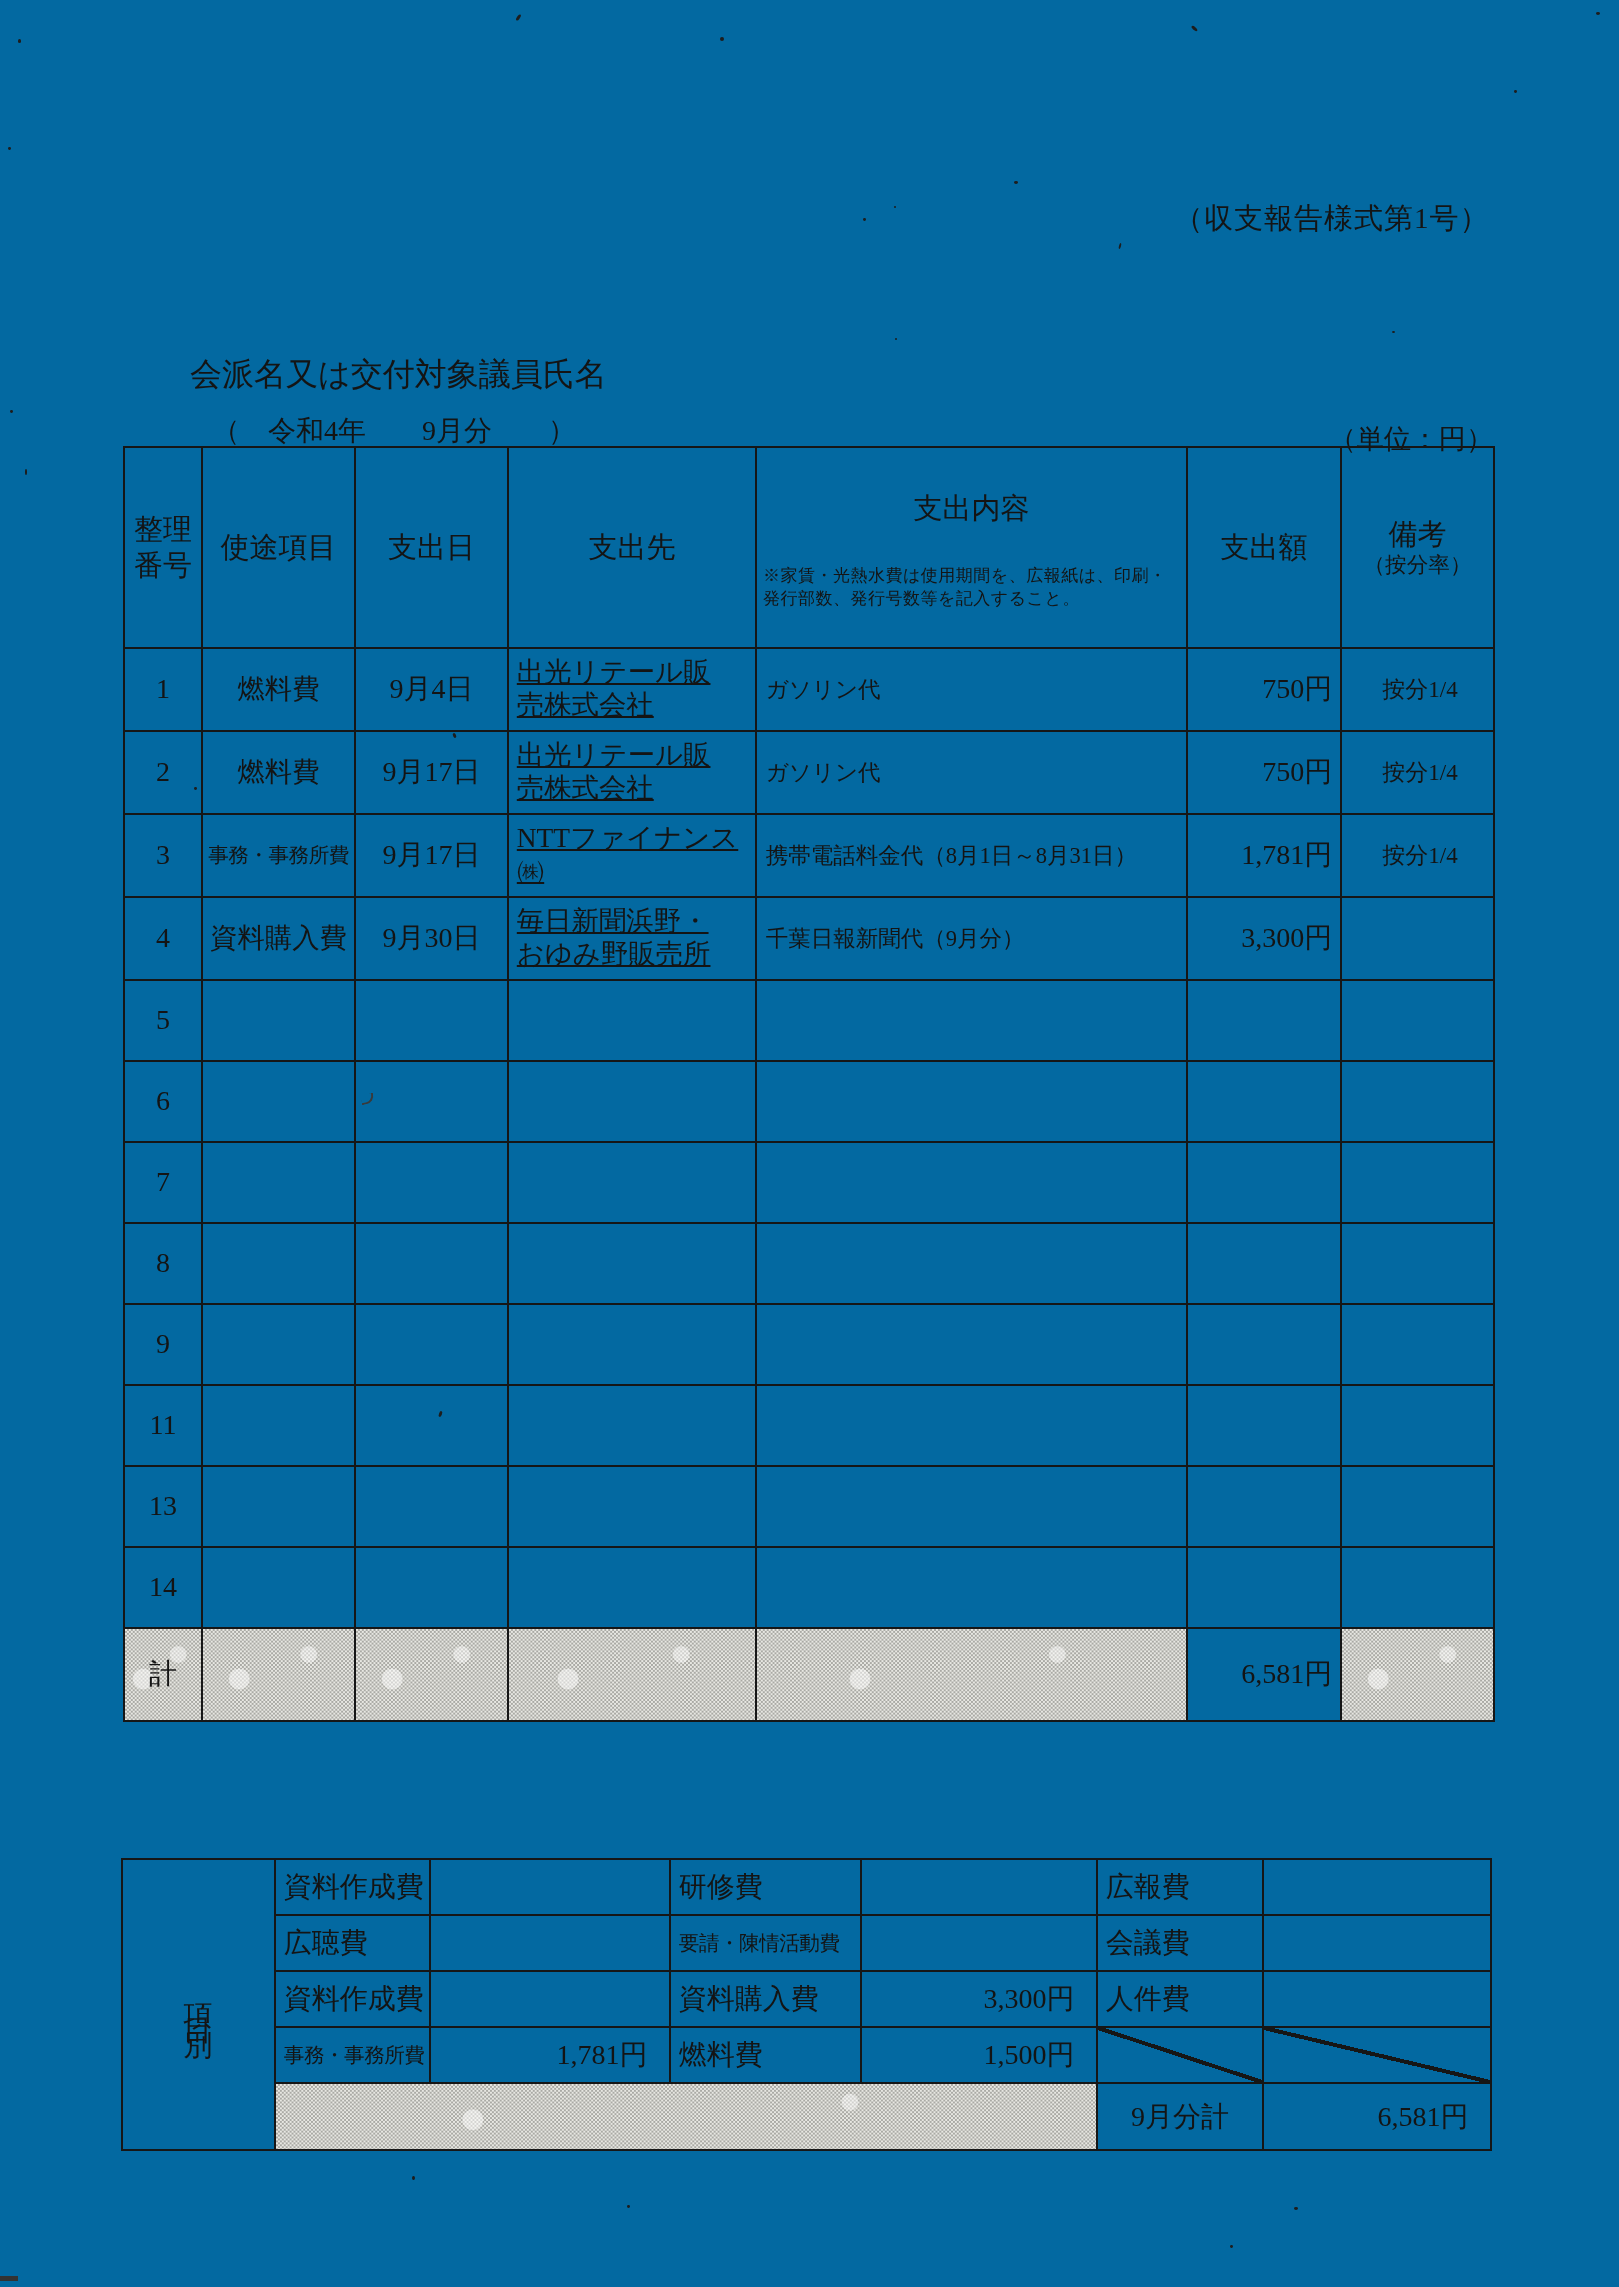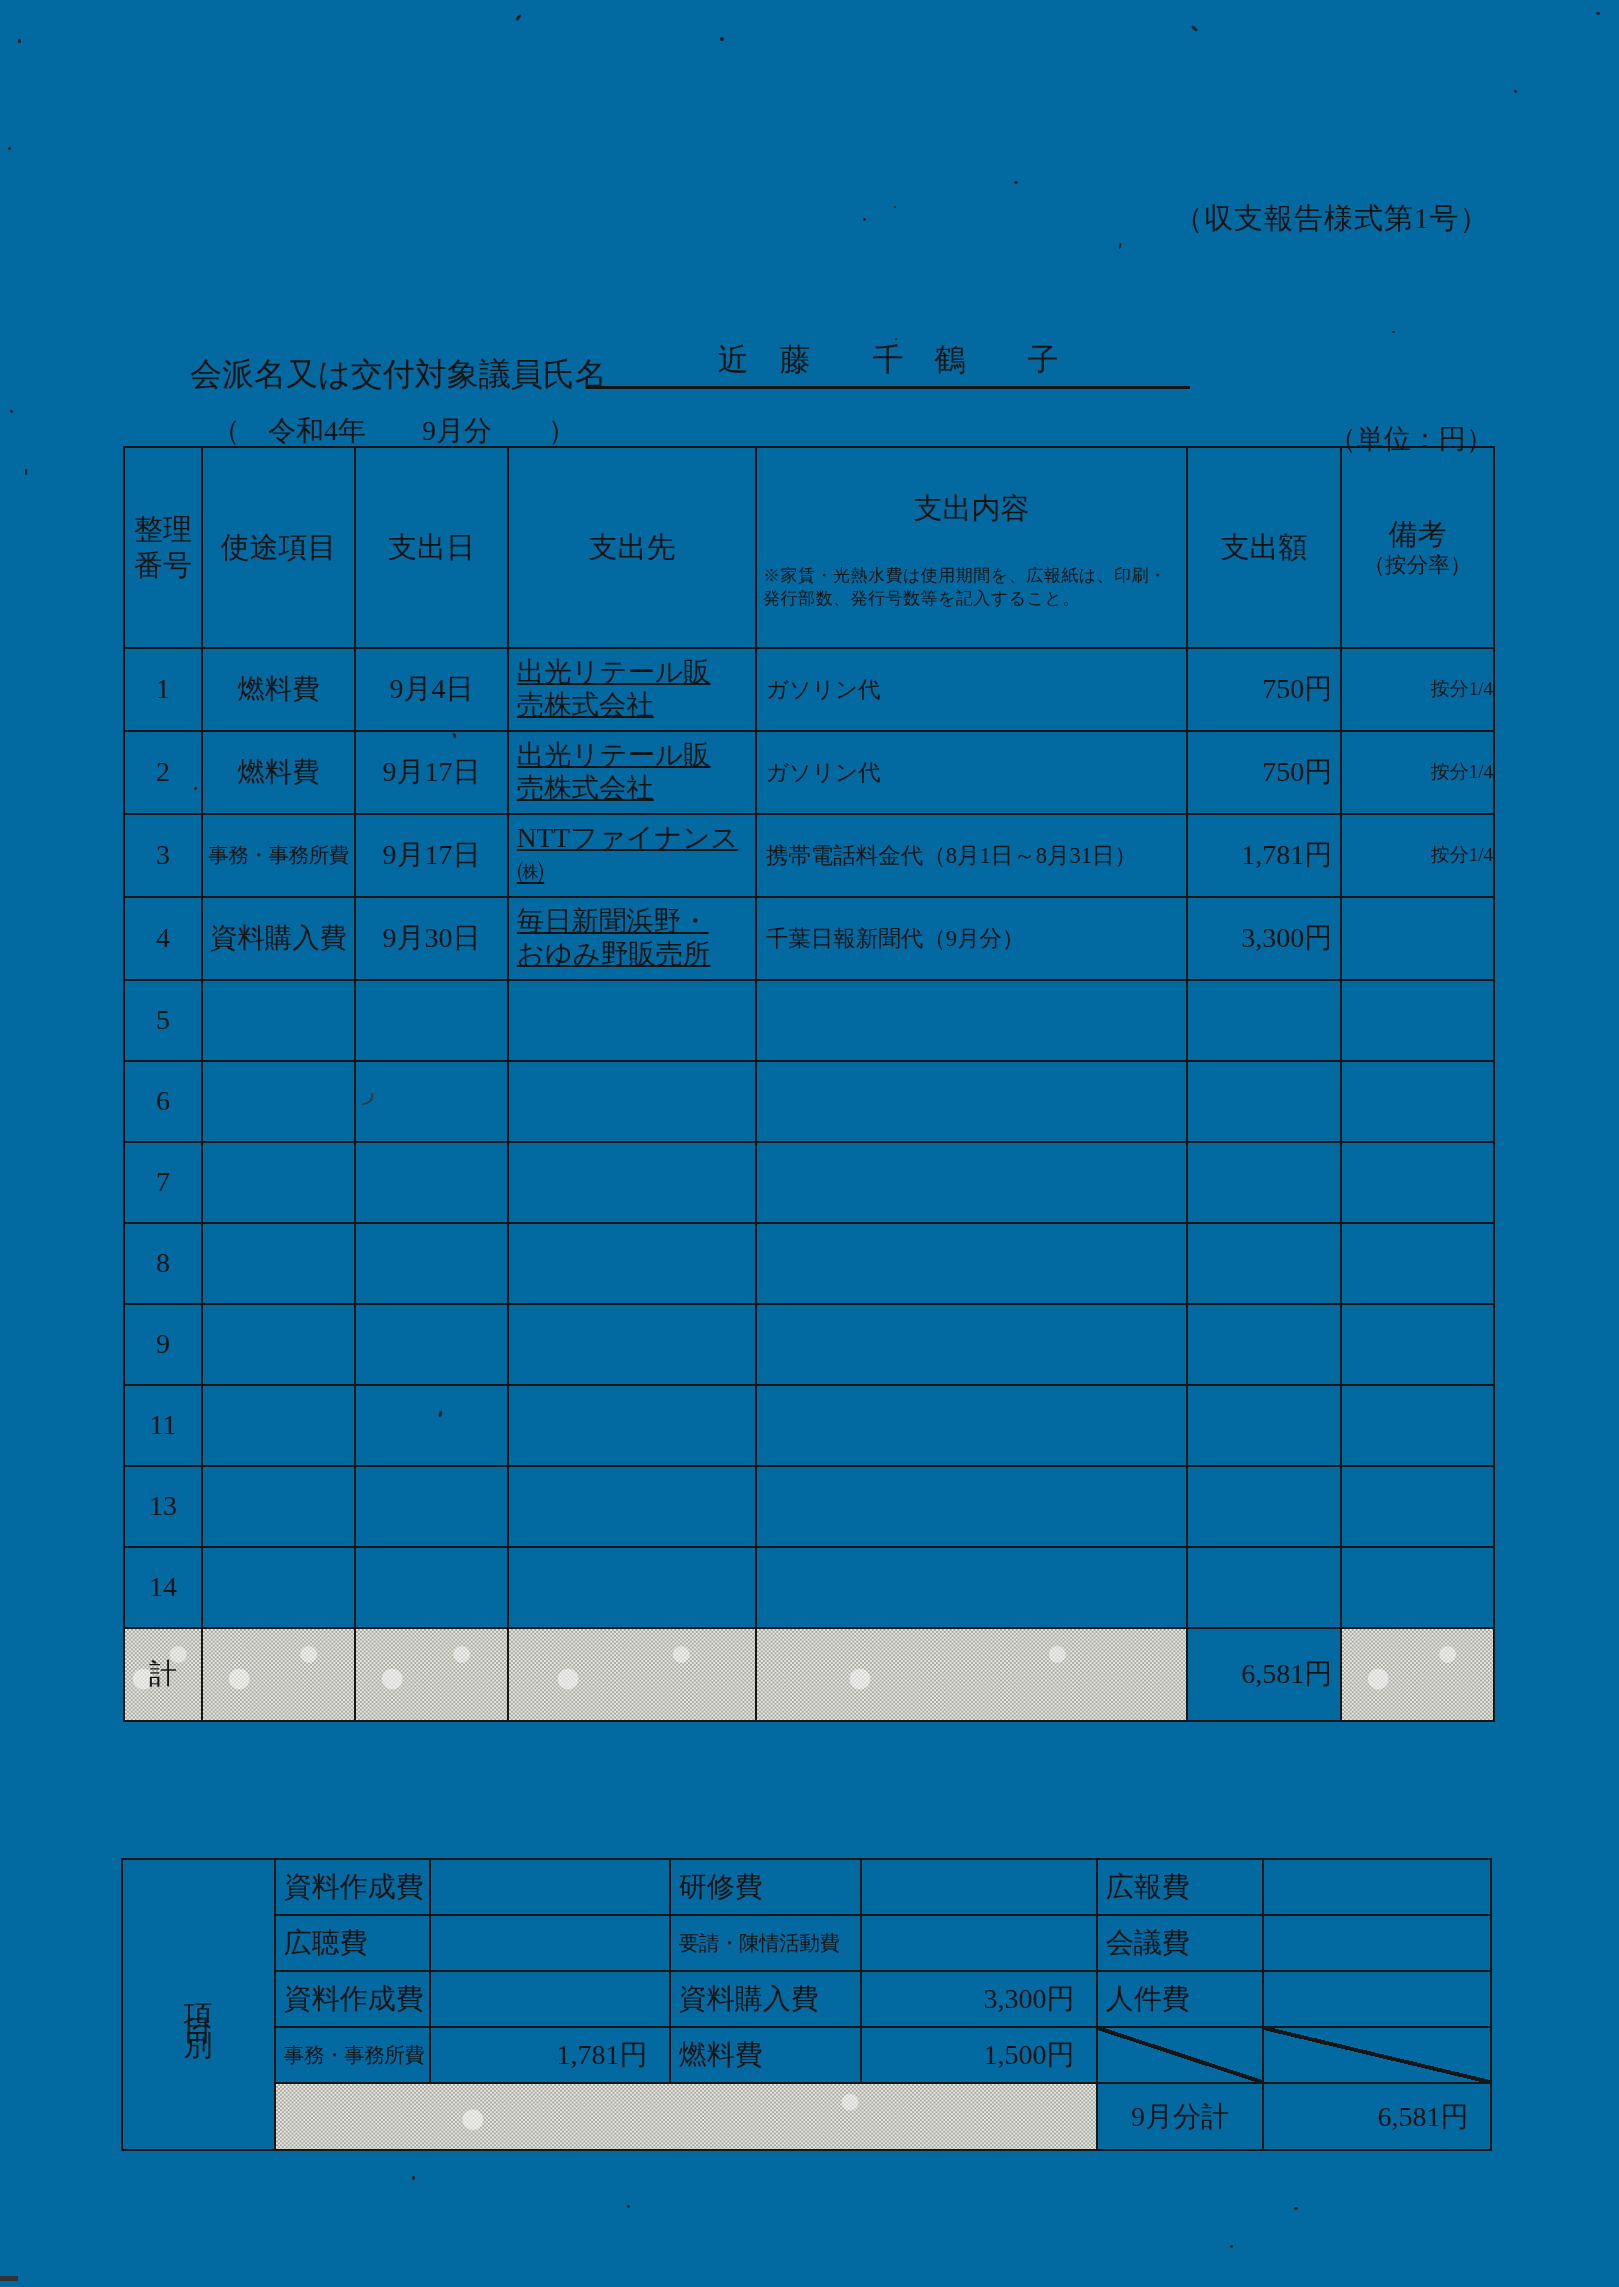--- a/index.html
+++ b/index.html
@@ -36,21 +36,21 @@
 
   .r85{height:83px;}
   .r83{height:81px;}
   .rtotal{height:93px;}
   .tc{text-align:center;vertical-align:middle;font-size:28px;}
   .item{font-size:27.4px;}
   .item.sm{font-size:20.6px;letter-spacing:-0.5px;}
   .payee{font-size:27.4px;line-height:1.22;text-align:left;vertical-align:middle;padding:2px 3.9px 2px 7.8px;white-space:pre-line;text-decoration:underline;}
   .detail{font-size:22.5px;text-align:left;vertical-align:middle;padding-left:8.8px;}
   .amount{font-size:28px;text-align:right;vertical-align:middle;padding-right:7.8px;}
-  .remarks{font-size:19px;text-align:right;vertical-align:middle;padding-left:4.9px;}
+  .remarks{font-size:23px;text-align:center;vertical-align:middle;padding-left:4.9px;}
 
   .shaded{
     background:
       radial-gradient(circle at 24% 55%, rgba(255,255,255,.5) 0 9.8px, transparent 10.8px),
       radial-gradient(circle at 70% 28%, rgba(255,255,255,.45) 0 7.8px, transparent 8.8px),
       repeating-conic-gradient(#a9a9a4 0% 25%, #e8e8e3 0% 50%);
     background-size:auto,auto,3.9px 3.9px;
   }
 
   
@@ -73,21 +73,20 @@
        border-right:2px solid #3a3a3a;border-radius:0 0 8.8px 0;transform:rotate(-12deg);}
   .smudge{position:absolute;background:#333;}
 </style>
 </head>
 <body>
 
 <div class="sheet">
 
   <div class="abs form-number">（収支報告様式第1号）</div>
   <div class="abs name-label">会派名又は交付対象議員氏名</div>
-  <div class="abs name-box">近　藤　　千　鶴　　子</div>
   <div class="abs period">（　令和4年　　9月分　　）</div>
   <div class="abs unit-note">（単位：円）</div>
 
   <table class="abs main-table">
     <colgroup>
       <col style="width:78px">
         <col style="width:153px">
         <col style="width:153px">
       <col style="width:248px">
         <col style="width:431px">

